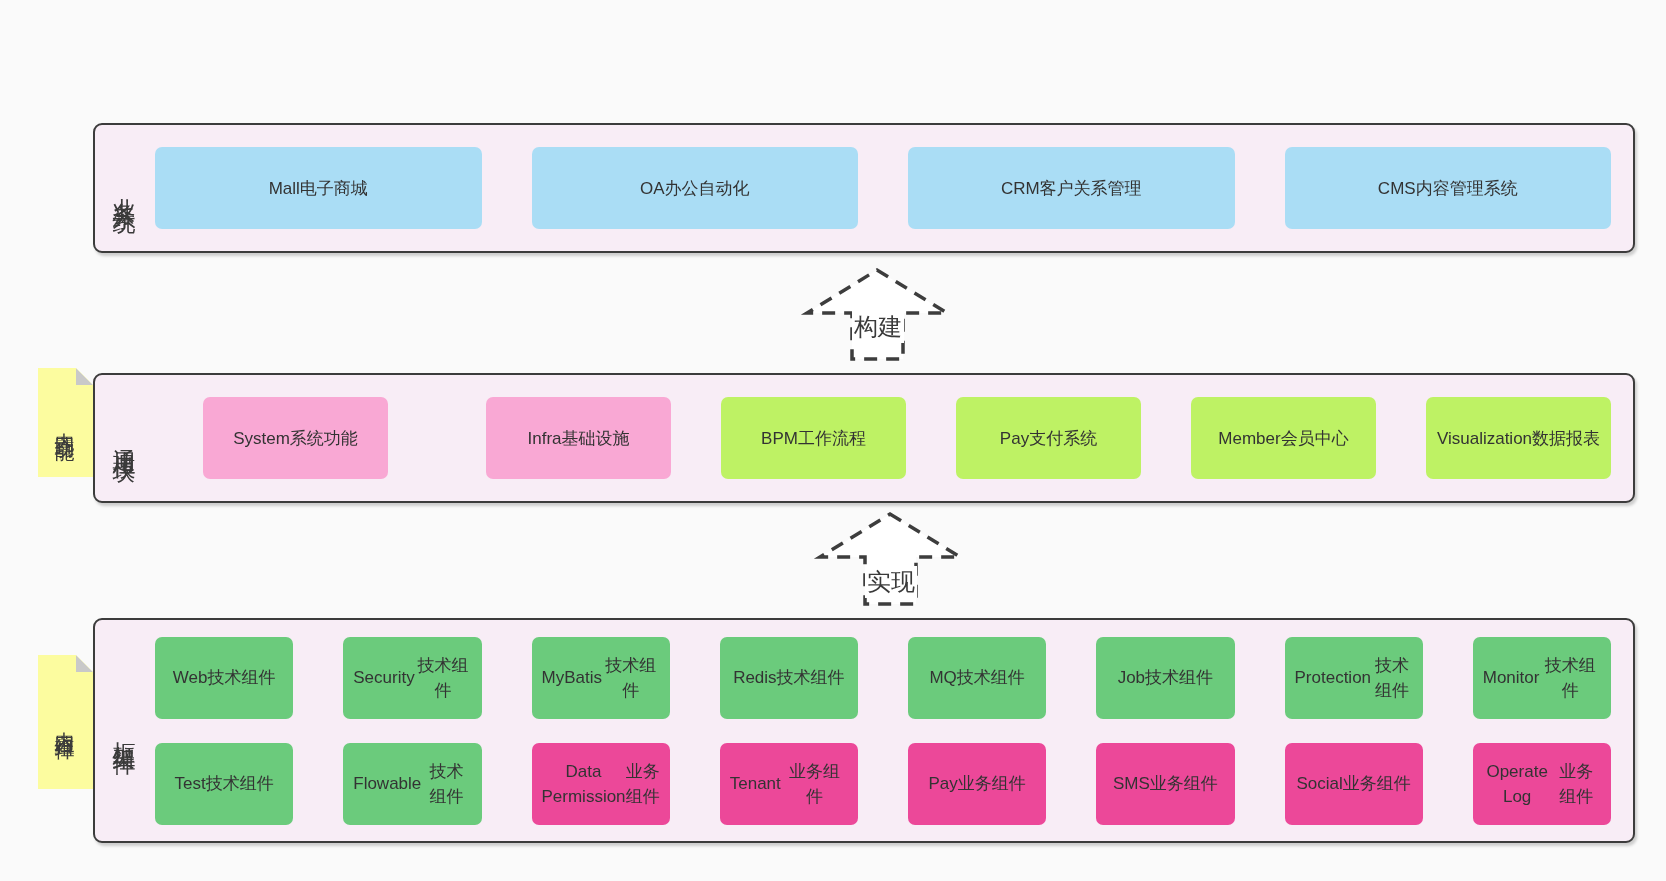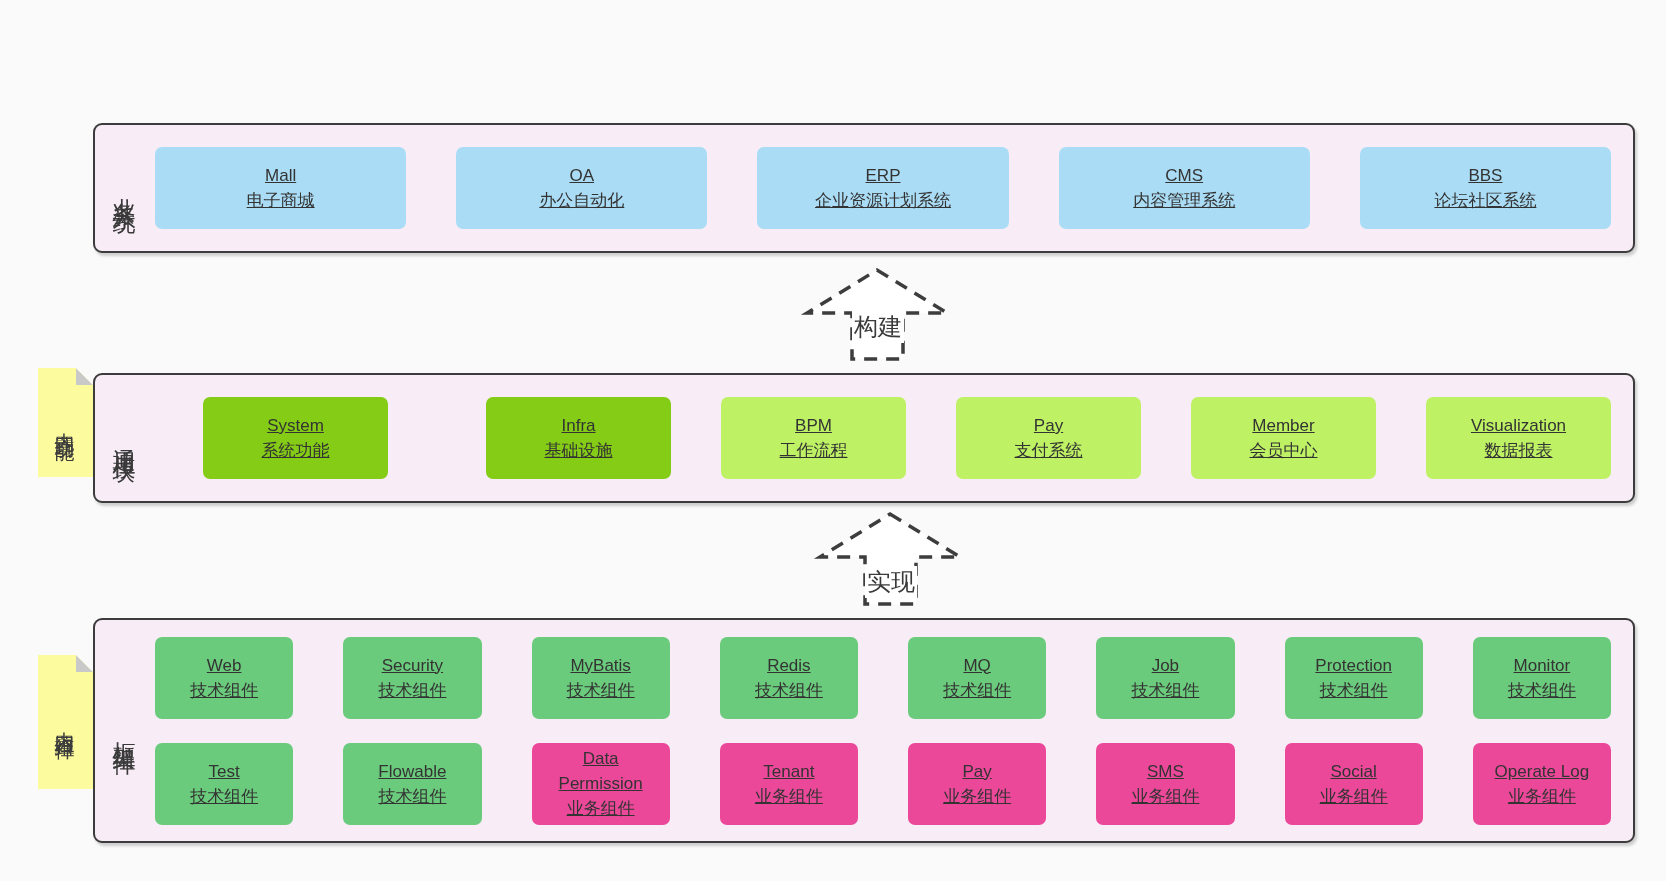--- a/index.html
+++ b/index.html
@@ -37,29 +37,28 @@
     flex:1;
     display:flex;flex-direction:column;justify-content:center;
     gap:24px;
     padding:0 22px 0 0;
   }
   .row{display:flex;gap:50px;}
   .layer-3 .row{}
   .box{
     flex:1;height:82px;
     border-radius:7px;
-    display:flex;flex-direction:column;align-items:center;justify-content:center;
+    display:flex;flex-direction:row;align-items:center;justify-content:center;
     text-align:center;
     font-size:17px;line-height:25px;
     padding:2px 10px;box-sizing:border-box;
     color:#333;
-    text-decoration:underline;
   }
   .v-blue{background:#aaddf5;}
-  .v-red{background:#84cc16;margin-left:48px;}
+  .v-red{background:#f9a8d4;margin-left:48px;}
   .v-pink{background:#bef264;}
   .v-green{background:#6bcb7c;}
   .v-lightgreen{background:#ec4899;}
 
   
   .note{
     position:absolute;left:38px;width:55px;
     background:#fcfc9f;
     z-index:0;
     clip-path:polygon(0 0,calc(100% - 17px) 0,100% 17px,100% 100%,0 100%);
@@ -114,30 +113,26 @@
         <div class="row">
           <div class="box v-blue">
             <div>Mall</div>
             <div>电子商城</div>
           </div>
           <div class="box v-blue">
             <div>OA</div>
             <div>办公自动化</div>
           </div>
           <div class="box v-blue">
-            <div>ERP</div>
-            <div>企业资源计划系统</div>
+            <div>CRM</div>
+            <div>客户关系管理</div>
           </div>
           <div class="box v-blue">
             <div>CMS</div>
             <div>内容管理系统</div>
-          </div>
-          <div class="box v-blue">
-            <div>BBS</div>
-            <div>论坛社区系统</div>
           </div>
         </div>
       </div>
   </section>
 
   <section class="layer layer-2">
     <div class="layer-label">通用模块</div>
     <div class="rows">
         <div class="row">
           <div class="box v-red">

